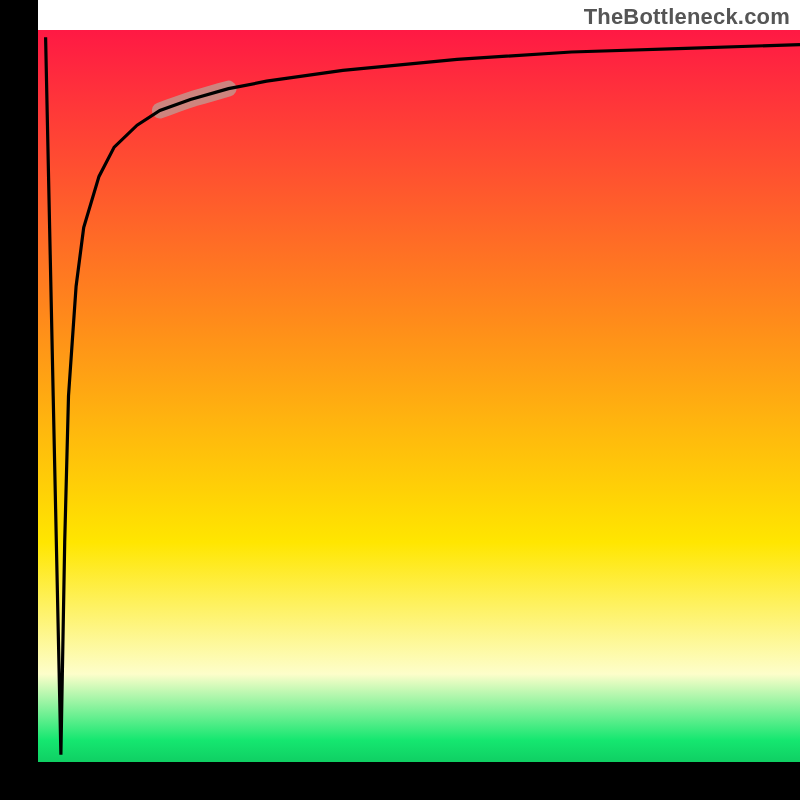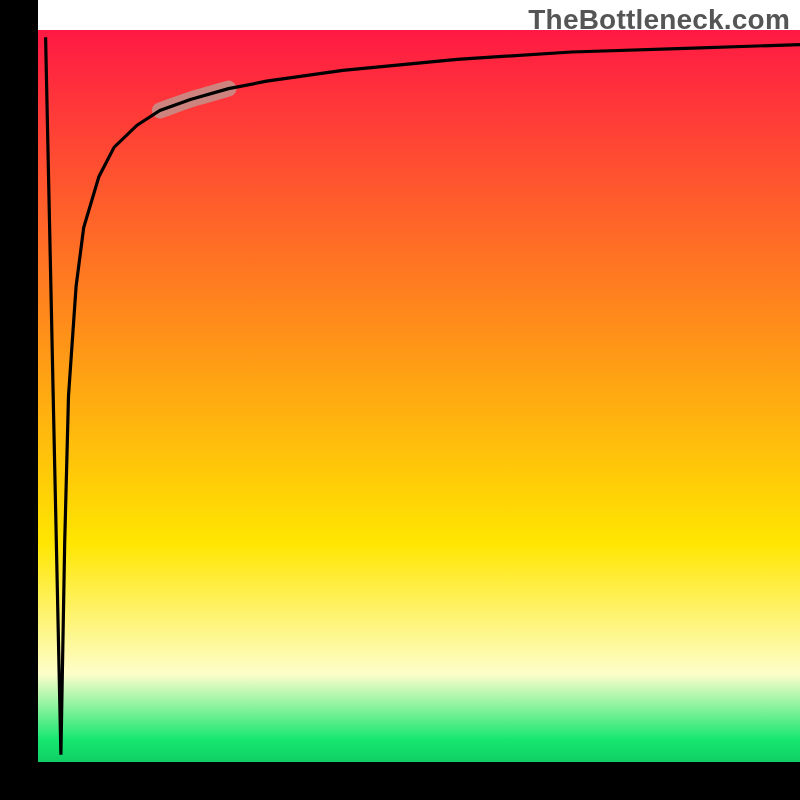--- a/index.html
+++ b/index.html
@@ -13,21 +13,21 @@
   }
   .stage {
     position: relative;
     width: 800px;
     height: 800px;
   }
   .attribution {
     position: absolute;
     top: 4px;
     right: 10px;
-    font-size: 28px;
+    font-size: 22px;
     font-weight: 600;
     color: #555;
     letter-spacing: 0.2px;
     text-align: center;
   }
   svg {
     display: block;
   }
 </style>
 </head>

